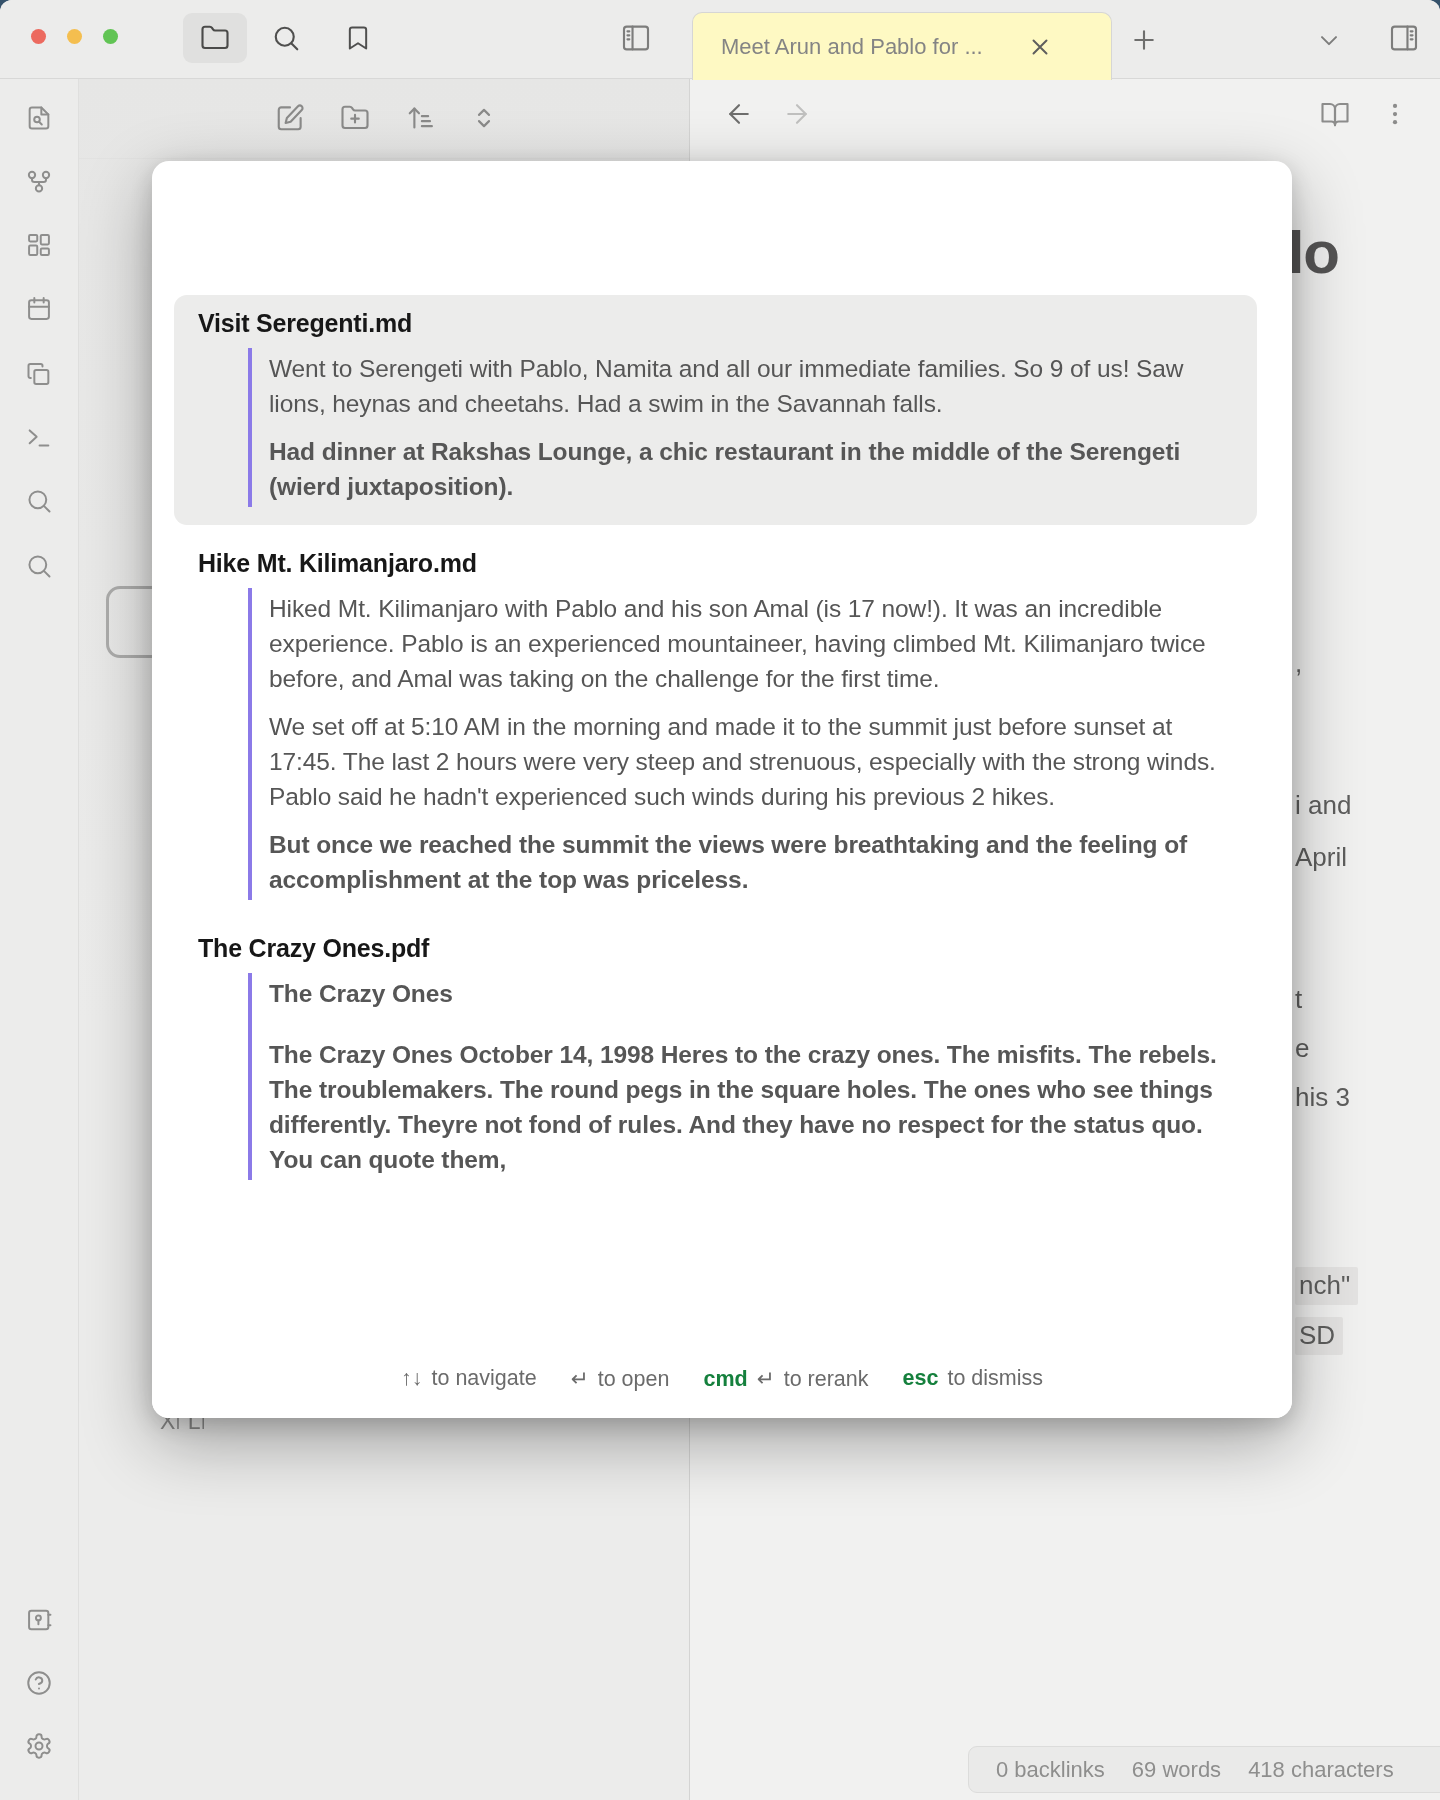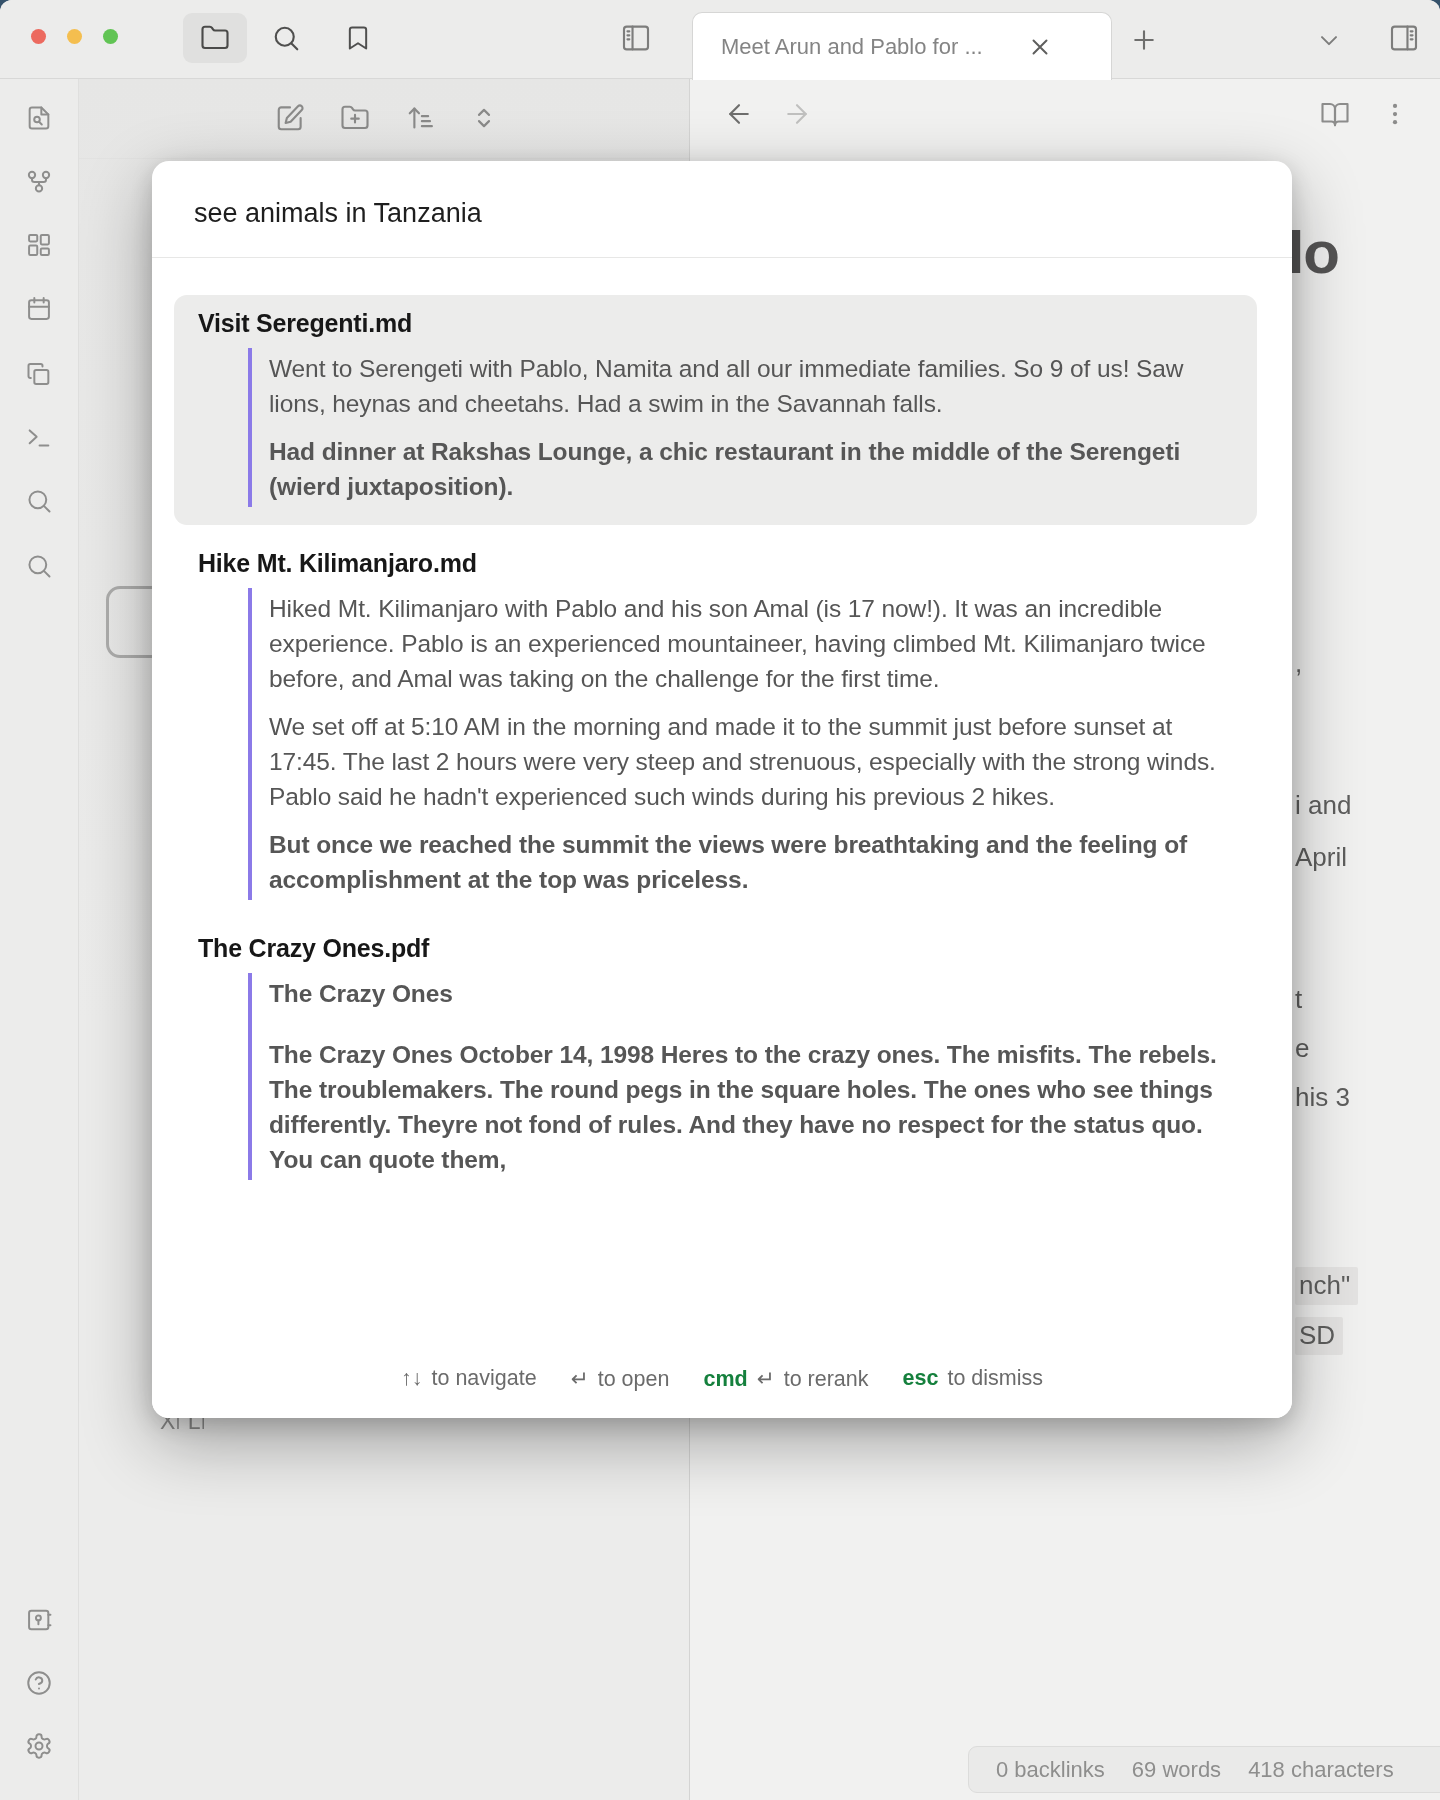--- a/index.html
+++ b/index.html
@@ -14,21 +14,21 @@
   #tl-red{left:31px;background:#EC6A5F;}
   #tl-yellow{left:67px;background:#F4BE4F;}
   #tl-green{left:103px;background:#61C454;}
   .tb-btn{position:absolute;display:flex;align-items:center;justify-content:center;}
   #btn-folder{left:183px;top:13px;width:64px;height:50px;background:#E0E0DF;border-radius:9px;}
   #btn-search-top{left:268px;top:20px;width:36px;height:36px;}
   #btn-bookmark{left:340px;top:20px;width:36px;height:36px;}
   #btn-panel-left{left:616px;top:20px;width:40px;height:36px;}
 
   
-  #tab{position:absolute;left:692px;top:12px;width:418px;height:67px;background:#ffffff;
+  #tab{position:absolute;left:692px;top:12px;width:418px;height:67px;background:#fef9c3;
     border:1px solid #D6D6D5;border-bottom:none;border-radius:10px 10px 0 0;z-index:4;
     display:flex;align-items:center;}
   #tab-title{margin-left:28px;width:300px;font-size:22px;color:#848484;white-space:nowrap;
     overflow:hidden;}
   #tab-close{margin-left:6px;display:flex;align-items:center;}
   #btn-new-tab{left:1126px;top:22px;width:36px;height:36px;z-index:4;}
   #btn-tab-list{left:1312px;top:24px;width:34px;height:32px;z-index:4;}
   #btn-panel-right{left:1384px;top:20px;width:40px;height:36px;z-index:4;}
 
   
@@ -374,21 +374,20 @@
     <div class="frag-line" style="top:1242px"><span class="frag-hl">SD</span></div>
   </div>
 
   <div id="statusbar">
     <span>0 backlinks</span>
     <span>69 words</span>
     <span>418 characters</span>
   </div>
 
   <div id="modal">
-    <input id="modal-query" type="text" spellcheck="false" value="see animals in Tanzania" style="">
 
     <div id="modal-results">
 
       <div class="result selected">
         <div class="result-title">Visit Seregenti.md</div>
         <blockquote>
           <p>Went to Serengeti with Pablo, Namita and all our immediate families. So 9 of us! Saw lions, heynas and cheetahs. Had a swim in the Savannah falls.</p>
           <p>Had dinner at Rakshas Lounge, a chic restaurant in the middle of the Serengeti (wierd juxtaposition).</p>
         </blockquote>
       </div>

